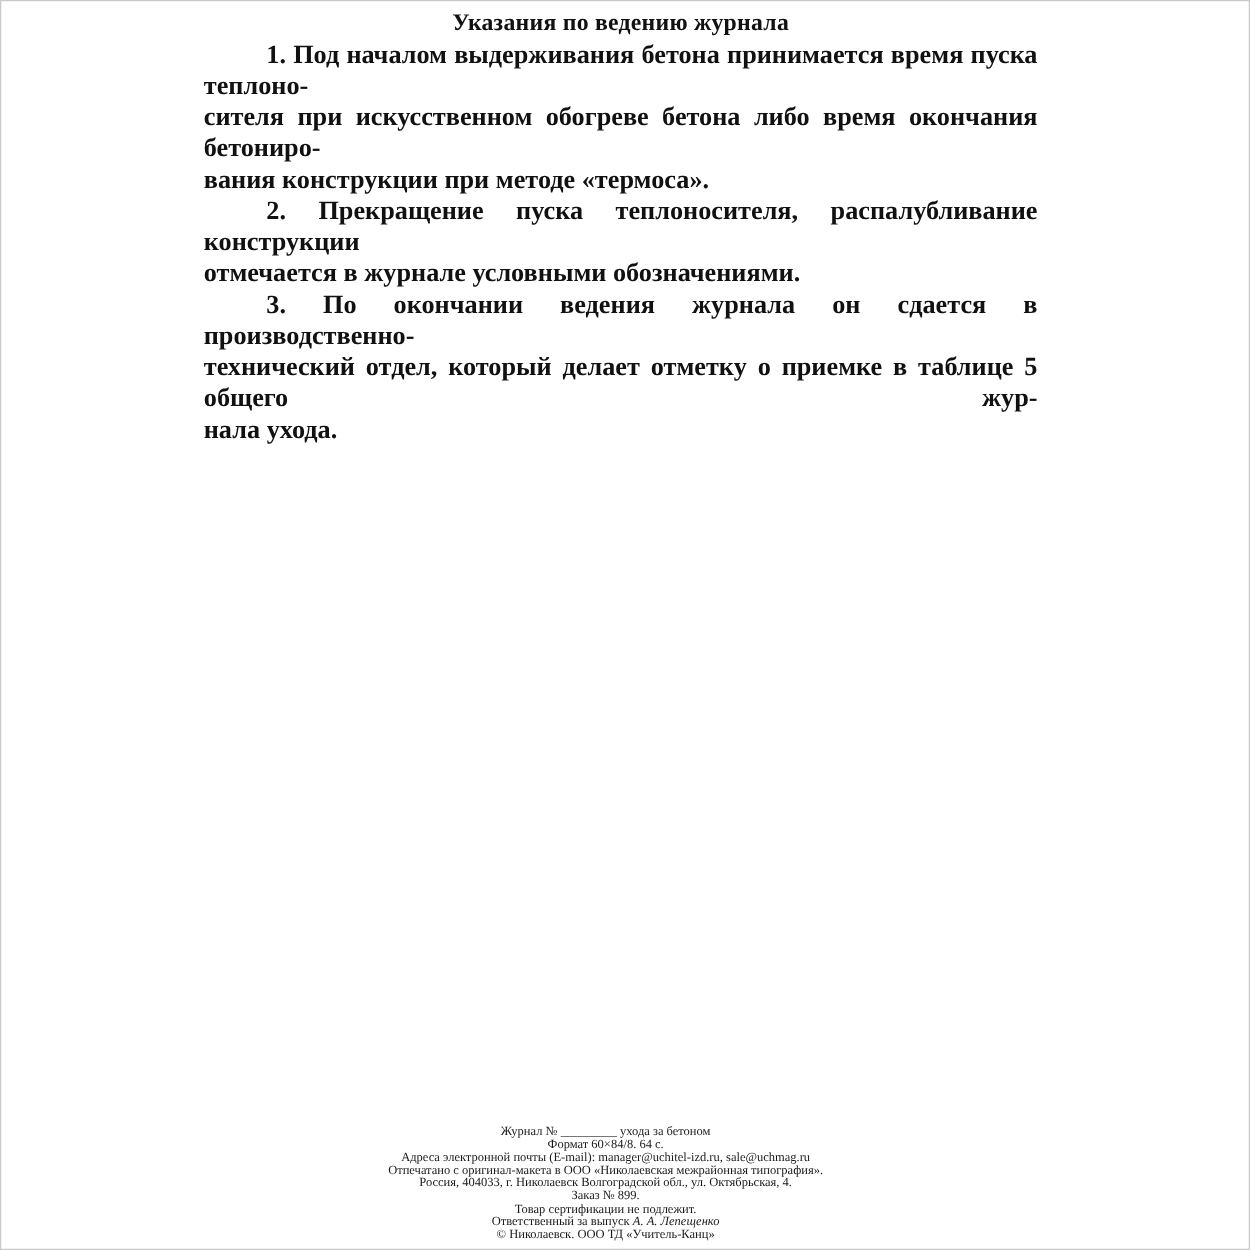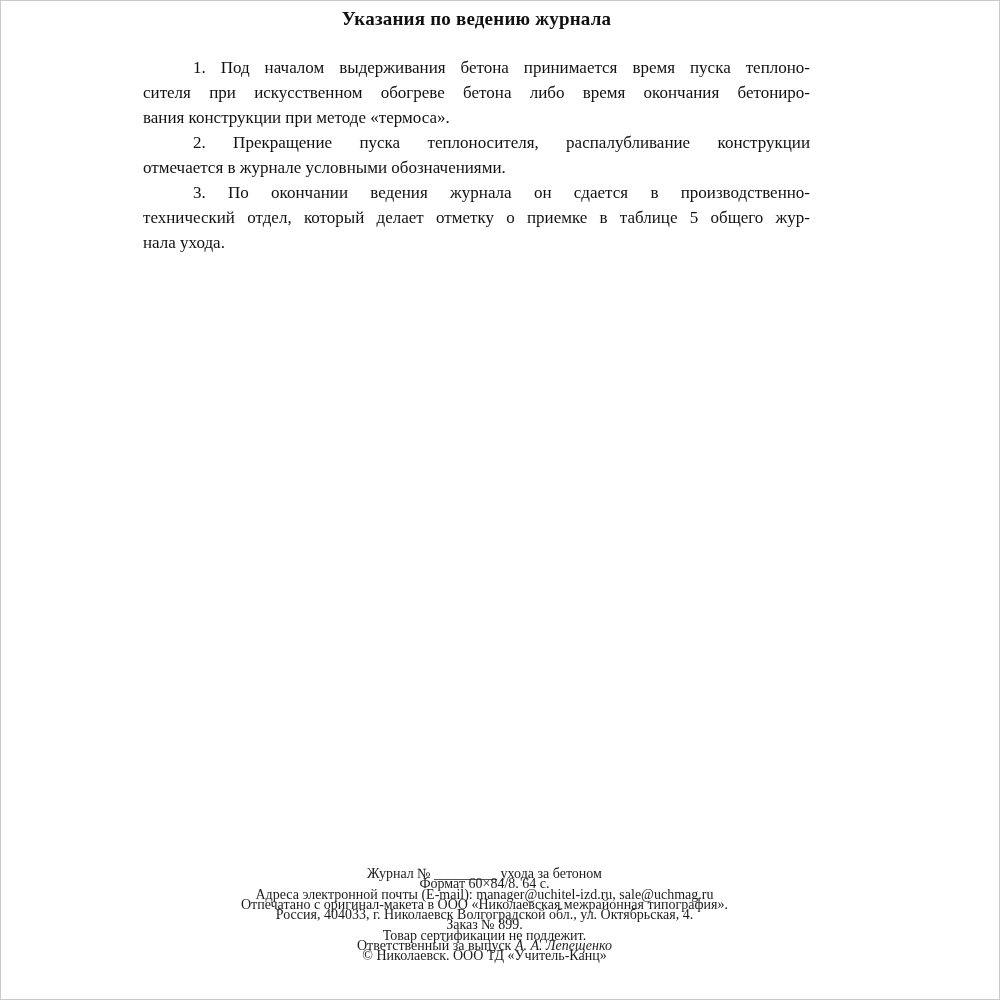--- a/index.html
+++ b/index.html
@@ -13,54 +13,54 @@
     height: 1000px;
     box-sizing: border-box;
     background: #ffffff;
     border: 1px solid #c9c9c9;
     font-family: "Liberation Serif", "DejaVu Serif", serif;
     color: #111111;
     overflow: hidden;
   }
   .content {
     position: absolute;
-    left: 142px;
+    left: 162px;
     top: 6px;
     width: 667px;
   }
   .title {
     margin: 0;
     font-size: 19px;
     line-height: 24px;
     font-weight: bold;
     text-align: center;
     letter-spacing: 0.2px;
   }
   .body-text {
-    margin-top: 24px;
-    font-size: 17px;
+    font-size: 21px;
     line-height: 25px;
+    font-weight: bold;
   }
   .bl {
     white-space: normal;
   }
   .bl.just {
     text-align: justify;
     text-align-last: justify;
   }
   .bl.indent {
     text-indent: 50px;
   }
   .footer {
     position: absolute;
     left: 150px;
-    top: 868px;
+    top: 900px;
     width: 667px;
     text-align: center;
-    font-size: 14px;
+    font-size: 10px;
     line-height: 10.3px;
     color: #1a1a1a;
   }
   .footer .it {
     font-style: italic;
   }
 </style>
 </head>
 <body>
 

